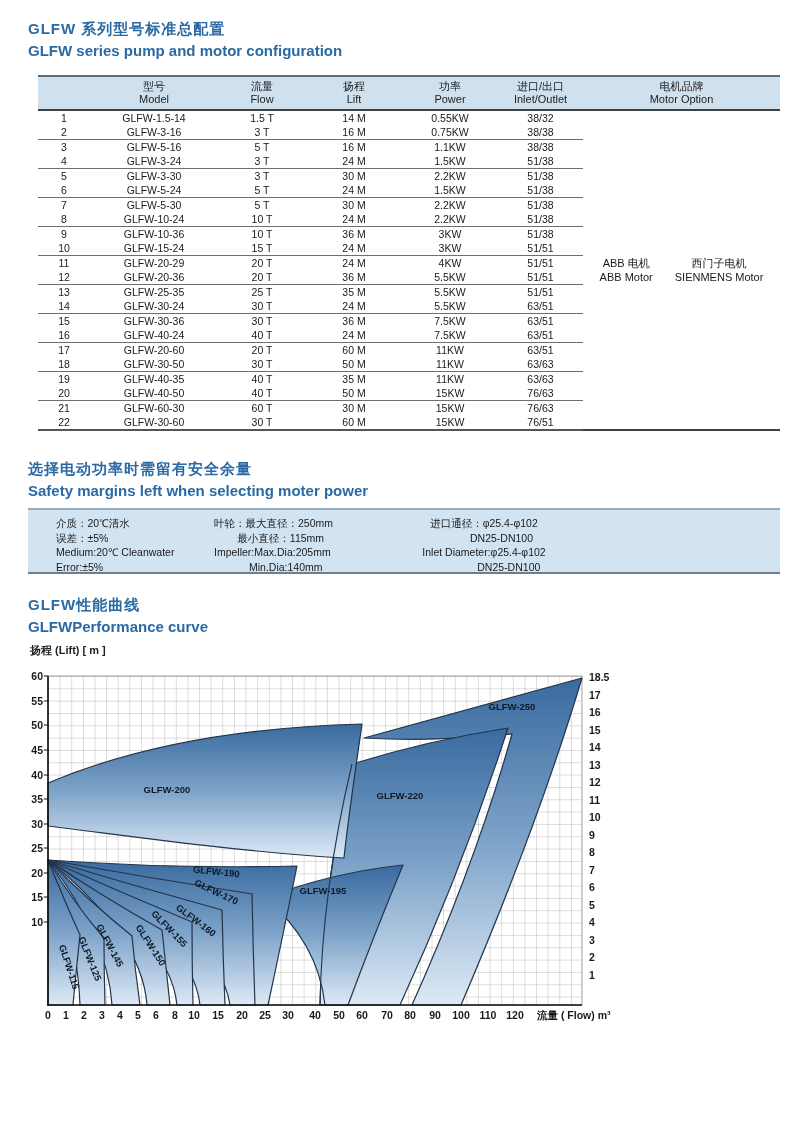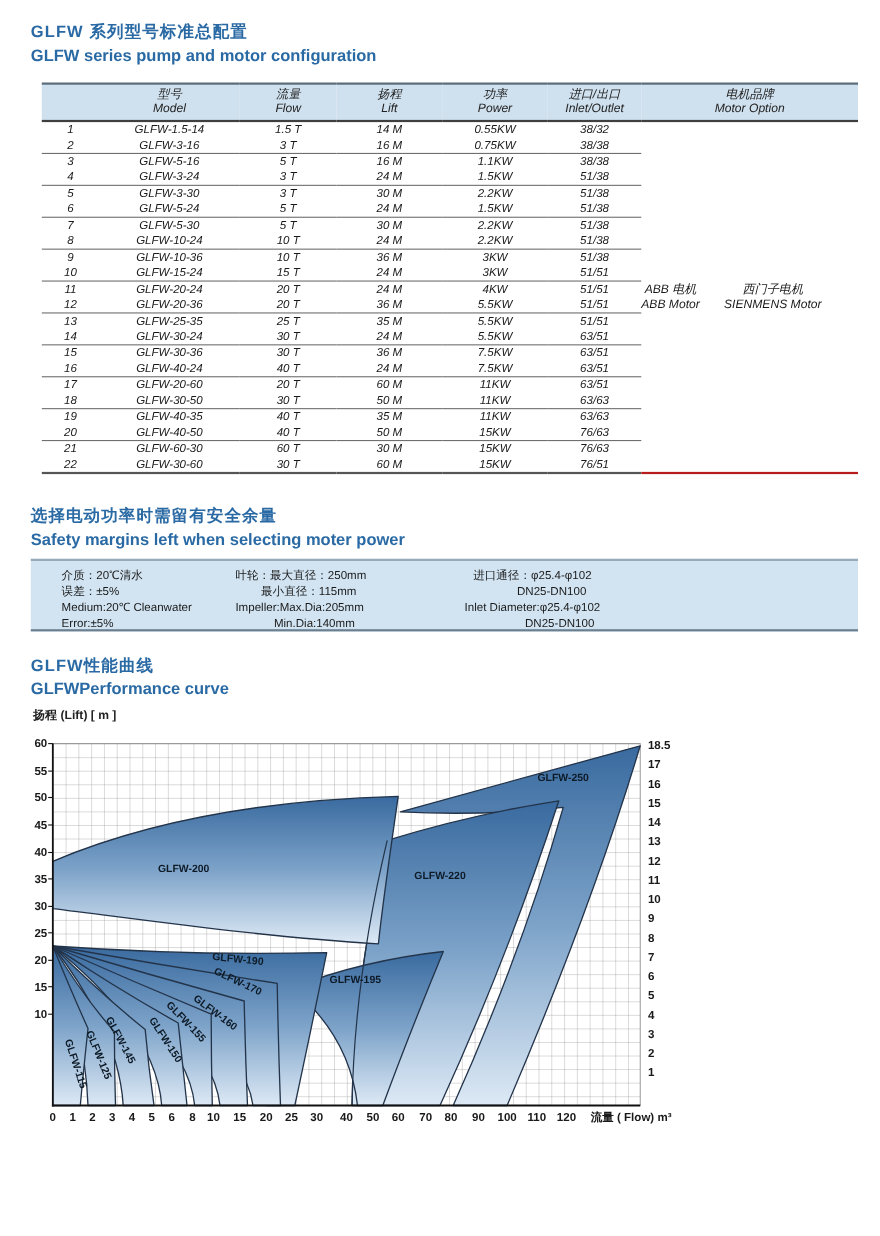--- a/index.html
+++ b/index.html
@@ -4,29 +4,29 @@
 <style>
   html,body{margin:0;padding:0;background:#e8e8e8;}
   .page{position:relative;width:800px;height:1124px;background:#ffffff;margin:0 auto;
         font-family:"Liberation Sans",sans-serif;color:#111;overflow:hidden;}
   .sec-title{position:absolute;left:28px;color:#2a6aa4;font-weight:bold;text-align:center;}
   .sec-title.zh{font-size:15px;letter-spacing:1px;}
   .sec-title.en{font-size:15px;}
 
   
   table.pump{position:absolute;left:38px;top:75px;width:742px;border-collapse:collapse;
-             table-layout:fixed;border-top:2px solid #5a6b7a;border-bottom:2px solid #b91c1c;font-style:italic;}
+             table-layout:fixed;border-top:2px solid #5a6b7a;border-bottom:2px solid #404040;}
   table.pump th{background:#cfe0ee;border-bottom:2px solid #3f3f3f;font-size:11px;
                 font-weight:normal;color:#222;padding:3px 0;line-height:13px;}
   table.pump td{font-size:10.5px;color:#1a1a1a;text-align:center;height:14px;
                 line-height:14px;padding:0;white-space:nowrap;}
   table.pump tr.grp-end td:not(.motor-cell){border-bottom:1px solid #6f6f6f;}
   table.pump tr.t-last td:not(.motor-cell){border-bottom:2px solid #555;}
   td.motor-cell{vertical-align:middle;}
-  .motor-wrap{display:flex;gap:22px;}
+  .motor-wrap{display:flex;justify-content:center;gap:22px;}
   .motor-opt{text-align:center;font-size:11px;line-height:14px;color:#1a1a1a;}
 
   
   .spec-box{position:absolute;left:28px;top:508px;width:752px;height:66px;
             background:#d2e4f2;border-top:2px solid #96aab9;border-bottom:2px solid #6b7f90;
             display:flex;padding-top:6px;box-sizing:border-box;}
   .spec-col{font-size:10.5px;line-height:14.5px;color:#1a1a1a;white-space:pre;}
   .spec-col:nth-child(1){width:186px;padding-left:28px;box-sizing:border-box;}
   .spec-col:nth-child(2){width:176px;}
   .spec-col:nth-child(3){width:188px;text-align:center;}
@@ -170,21 +170,21 @@
         <tr class="grp-end">
           <td>10</td>
           <td>GLFW-15-24</td>
           <td>15 T</td>
           <td>24 M</td>
           <td>3KW</td>
           <td>51/51</td>
         </tr>
         <tr>
           <td>11</td>
-          <td>GLFW-20-24</td>
+          <td>GLFW-20-29</td>
           <td>20 T</td>
           <td>24 M</td>
           <td>4KW</td>
           <td>51/51</td>
         </tr>
         <tr class="grp-end">
           <td>12</td>
           <td>GLFW-20-36</td>
           <td>20 T</td>
           <td>36 M</td>

